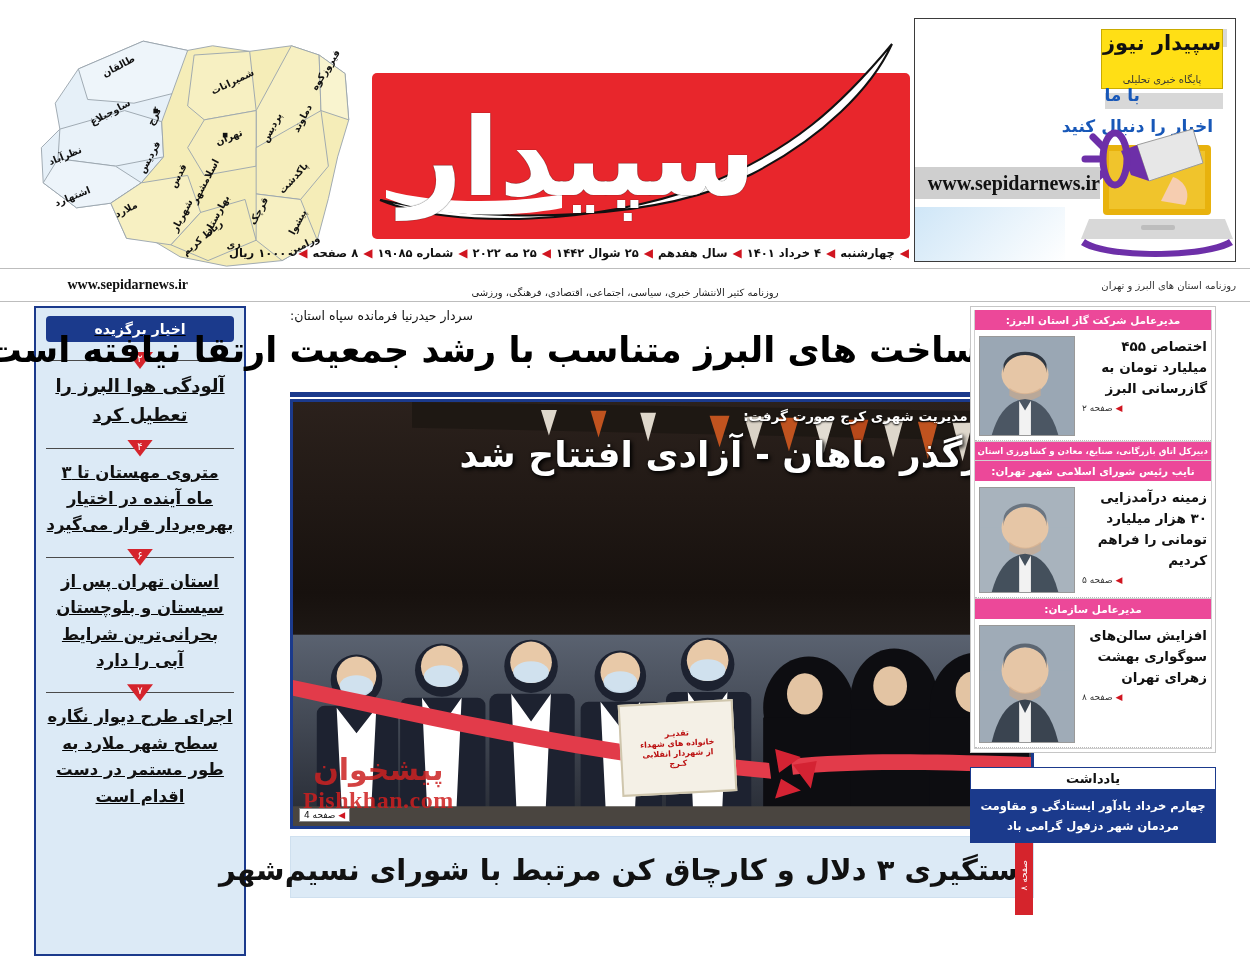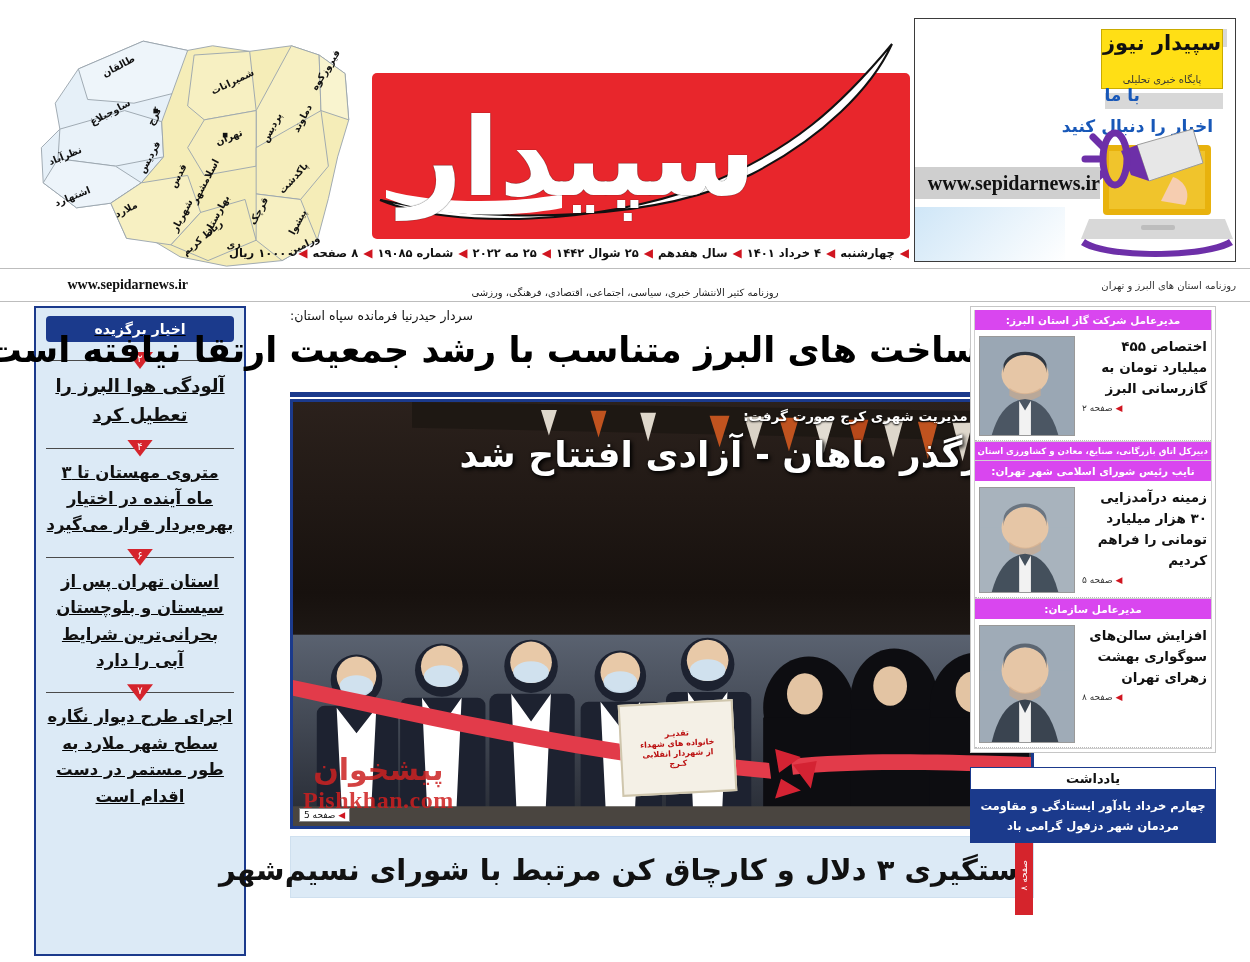--- a/index.html
+++ b/index.html
@@ -77,21 +77,21 @@
   .tag-right { position:absolute; right:14px; top:11px; font-size:10px; color:#333; }
 
   
   .body-row { position:absolute; left:0; top:306px; width:1250px; height:650px; }
 
   
   .col-photos { position:absolute; right:34px; top:0; width:246px; }
   .photo-card { background:#fff; border:1px solid #cfcfcf; border-top:none; }
   .photo-stack { border:1px solid #c6c6c6; padding:3px; background:#fff; }
   .pc-head {
-    background:#d946ef; color:#fff; font-size:10.5px; font-weight:bold;
+    background:#ec4899; color:#fff; font-size:10.5px; font-weight:bold;
     text-align:center; padding:4px 3px; letter-spacing:0;
     white-space:nowrap; overflow:hidden;
   }
   .pc-head.small { font-size:8.6px; }
   .pc-body { display:flex; flex-direction:row-reverse; gap:7px; padding:6px 4px 4px 4px;
       border-bottom:1px dotted #b9b9b9; }
   .pc-text { flex:1; direction:rtl; }
   .pc-title { font-size:15px; font-weight:bold; color:#111; line-height:1.55; }
   .pc-title.sm { font-size:13.5px; }
   .pc-page { margin-top:4px; font-size:9px; color:#333; text-align:left; }
@@ -412,21 +412,21 @@
             <div>کـرج</div>
           </div>
         <div class="pm-kicker">با تلاش مدیریت شهری کرج صورت گرفت:</div>
         <div class="pm-head">زیرگذر ماهان - آزادی افتتاح شد</div>
         <div class="pm-watermark">
           <div class="pm-wm1">پیشخوان</div>
           <div class="pm-wm2">Pishkhan.com</div>
         </div>
         <div class="pm-pageref">
           <span class="tri">◀</span>
-          <span>صفحه 5</span>
+          <span>صفحه 4</span>
         </div>
       </div>
 
       <div class="bot-block">
         <div class="bot-pagetab">
           <span>صفحه ۸</span>
         </div>
         <div class="bot-head">دستگیری ۳ دلال و کارچاق کن مرتبط با شورای نسیم‌شهر</div>
       </div>
     </div>

